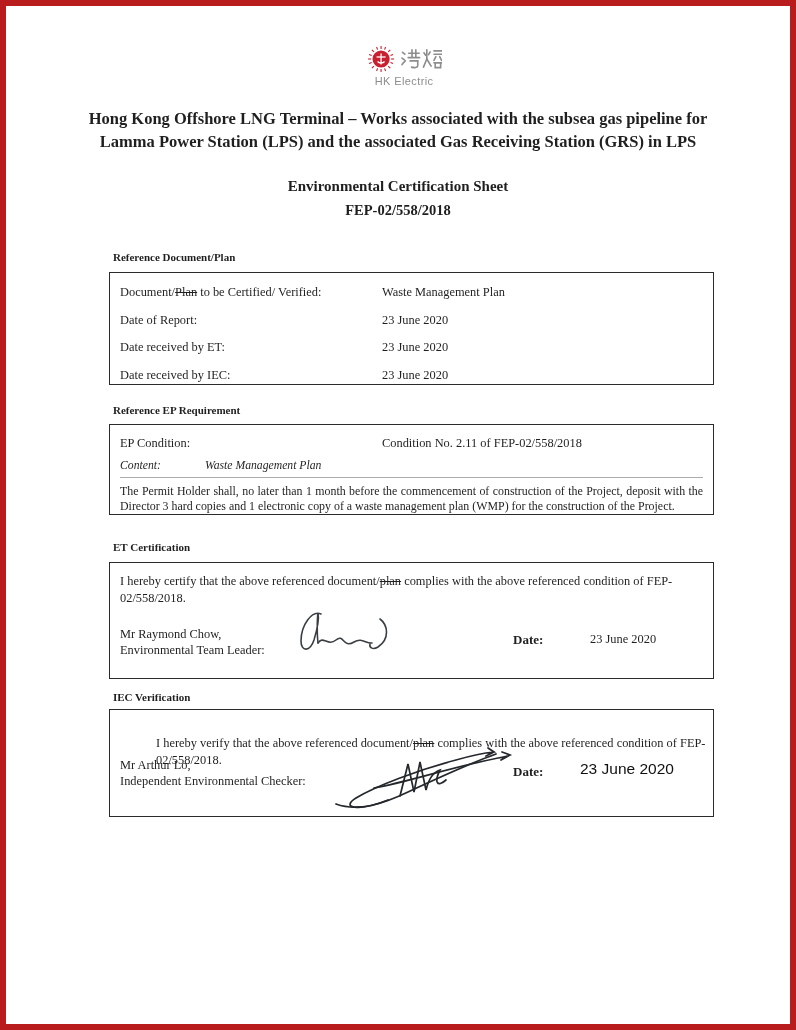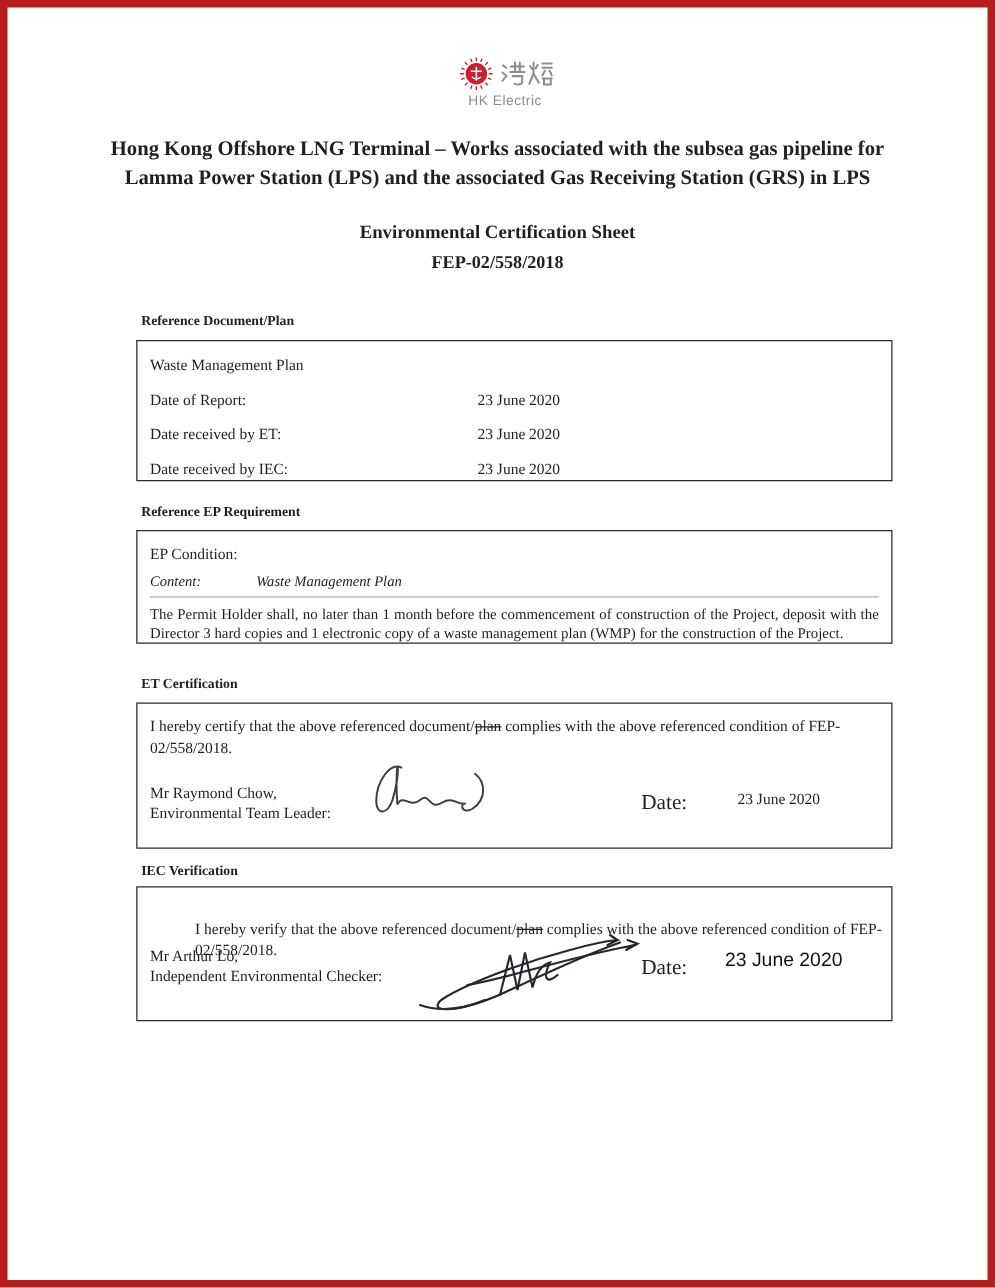--- a/index.html
+++ b/index.html
@@ -34,21 +34,21 @@
   .kv-row{display:flex;font-size:12.4px;line-height:15px;margin-bottom:12.5px;}
   .kv-label{width:262px;flex:0 0 262px;}
   .kv-value{flex:1;}
   .strike{text-decoration:line-through;}
   .italic{font-style:italic;}
   .divider{border-top:1px solid #adadad;margin:2px 0 6px 0;}
   .req-par{font-size:11.9px;line-height:14.8px;text-align:justify;padding-bottom:8px;}
   .statement{font-size:12.4px;line-height:16.5px;width:585px;}
   .sig-name{position:absolute;font-size:12.4px;line-height:15.8px;}
   .sig-svg{position:absolute;}
-  .date-label{position:absolute;font-size:17px;}
+  .date-label{position:absolute;font-size:13px;font-weight:bold;}
   .date-value{position:absolute;font-size:12.4px;}
   .date-value.sans{font-family:"Liberation Sans",sans-serif;font-size:15.5px;color:#101010;}
 </style>
 </head>
 <body>
 
 <div class="page">
 
   <div class="logo">
     <div class="logo-top">
@@ -109,20 +109,21 @@
   </div>
 
   <div class="doc-title">Hong Kong Offshore LNG Terminal – Works associated with the subsea gas pipeline for Lamma Power Station (LPS) and the associated Gas Receiving Station (GRS) in LPS</div>
   <div class="doc-subtitle">Environmental Certification Sheet</div>
   <div class="doc-permit">FEP-02/558/2018</div>
 
   <div class="sec-heading" style="top:245px;">Reference Document/Plan</div>
   <div class="box" style="top:266px;height:113px;">
     <div class="box-inner">
       <div class="kv-row">
+        <div class="kv-label"><span>Document/</span><span class="strike">Plan</span><span> to be Certified/ Verified:</span></div>
         <div class="kv-value">Waste Management Plan</div>
       </div>
       <div class="kv-row">
         <div class="kv-label">Date of Report:</div>
         <div class="kv-value">23 June 2020</div>
       </div>
       <div class="kv-row">
         <div class="kv-label">Date received by ET:</div>
         <div class="kv-value">23 June 2020</div>
       </div>
@@ -131,20 +132,21 @@
         <div class="kv-value">23 June 2020</div>
       </div>
     </div>
   </div>
 
   <div class="sec-heading" style="top:398px;">Reference EP Requirement</div>
   <div class="box" style="top:418px;height:91px;">
     <div class="box-inner" style="padding-top:11px;">
       <div class="kv-row" style="margin-bottom:7px;">
         <div class="kv-label">EP Condition:</div>
+        <div class="kv-value">Condition No. 2.11 of FEP-02/558/2018</div>
       </div>
       <div class="kv-row italic" style="font-size:11.7px;margin-bottom:4px;">
         <div class="kv-label" style="width:85px;flex:0 0 85px;">Content:</div>
         <div class="kv-value">Waste Management Plan</div>
       </div>
       <div class="divider"></div>
       <div class="req-par">The Permit Holder shall, no later than 1 month before the commencement of construction of the Project, deposit with the Director 3 hard copies and 1 electronic copy of a waste management plan (WMP) for the construction of the Project.</div>
     </div>
   </div>
 

